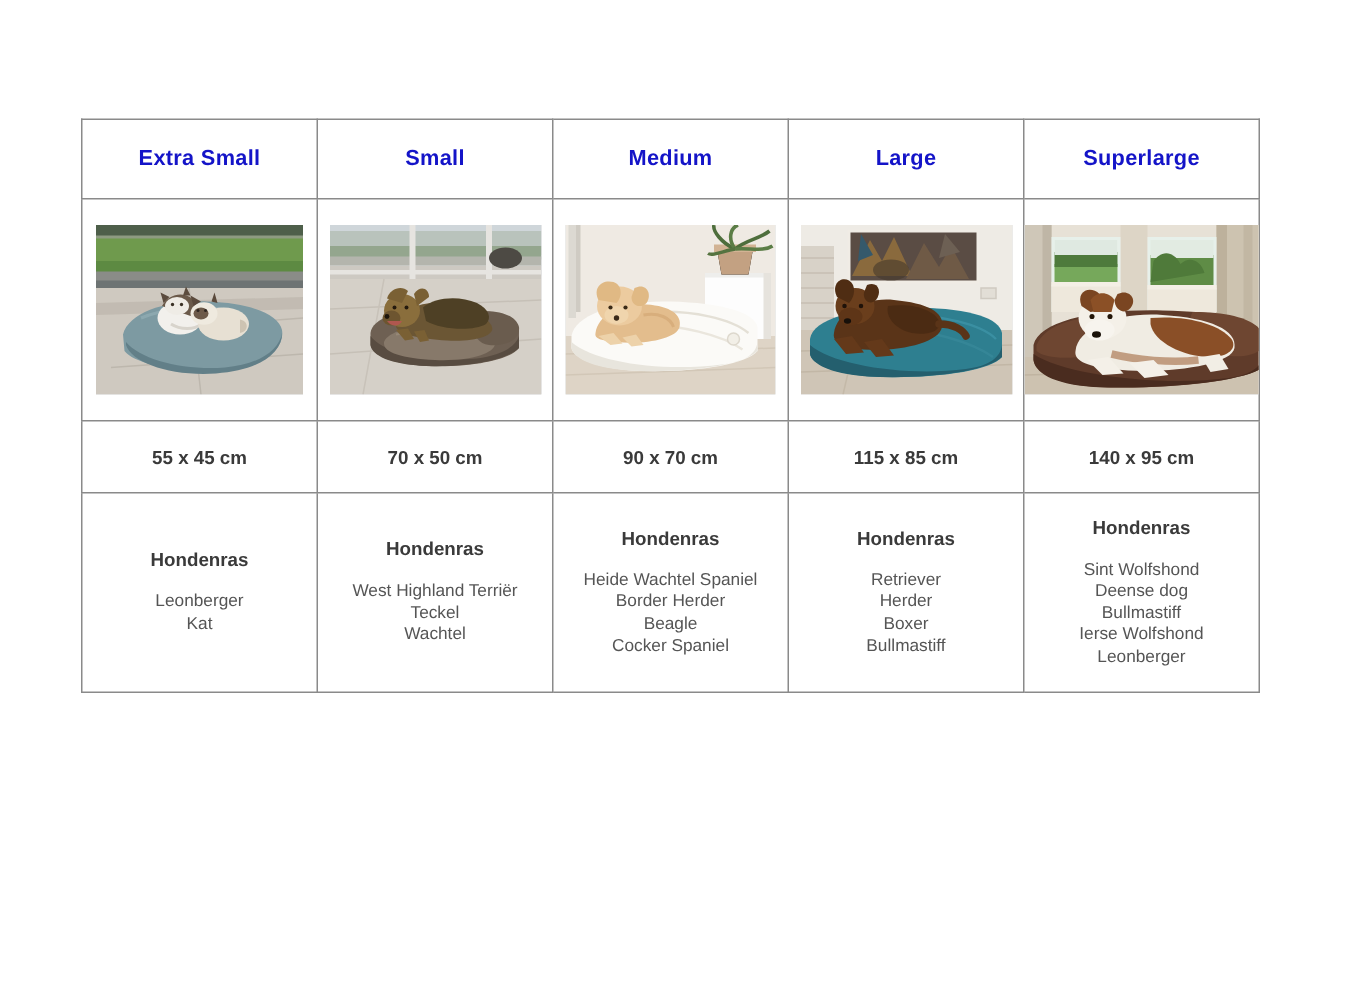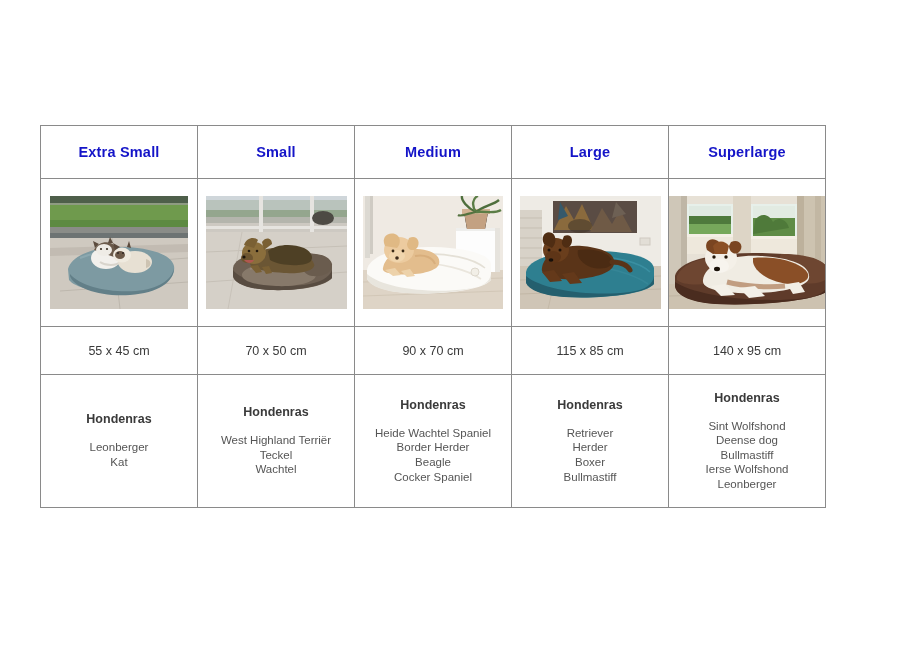--- a/index.html
+++ b/index.html
@@ -11,26 +11,25 @@
     width: 900px;
     height: 660px;
     font-family: "Liberation Sans", sans-serif;
     color: #333333;
     overflow: hidden;
     position: relative;
   }
 
   #sizechart-table {
     position: absolute;
-    left: 40px;
+    left: 54px;
     top: 79px;
     width: 786px;
     border-collapse: collapse;
     table-layout: fixed;
-    margin-top: 46px;
   }
 
   #sizechart-table td,
   #sizechart-table th {
     border: 1px solid #8a8a8a;
     padding: 0;
     vertical-align: middle;
     text-align: center;
     background: #ffffff;
   }
@@ -60,21 +59,21 @@
     position: relative;
     overflow: hidden;
     background: #d9d9d9;
   }
   .photo svg { display: block; }
 
   
   .dim-row td {
     height: 47px;
     font-size: 12.5px;
-    font-weight: normal;
+    font-weight: bold;
     color: #3a3a3a;
   }
 
   
   .breed-row td {
     height: 132px;
     vertical-align: top;
     padding-top: 14px;
   }
   .breed-title {

